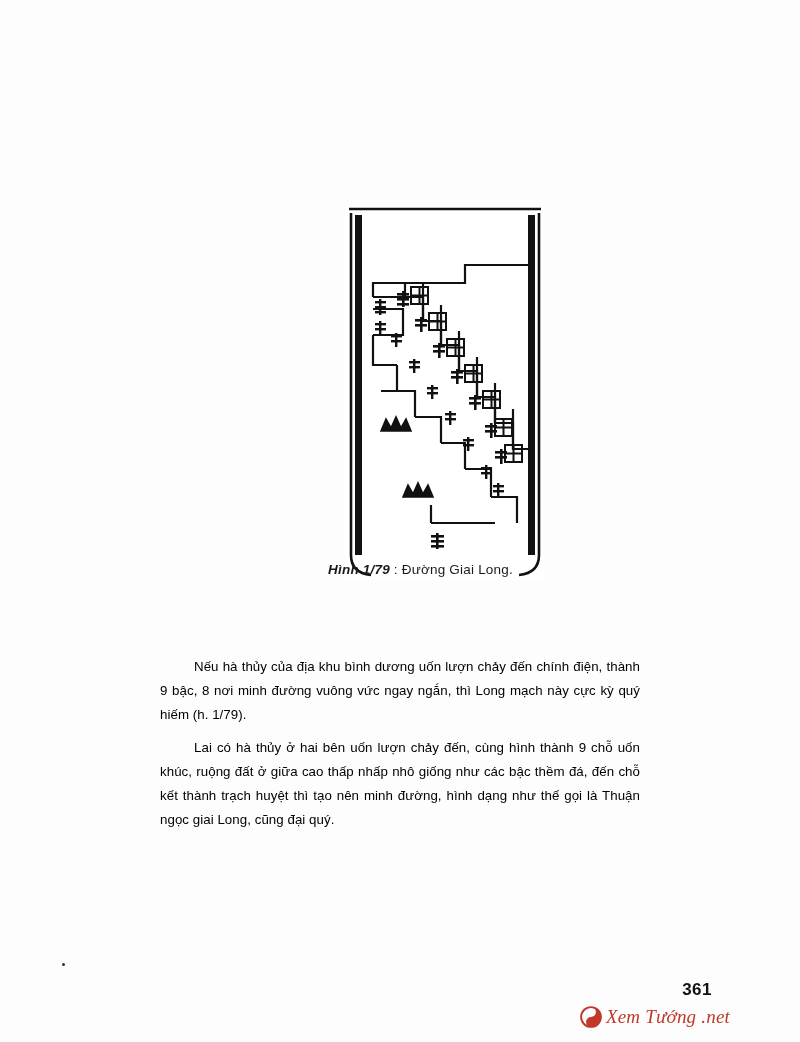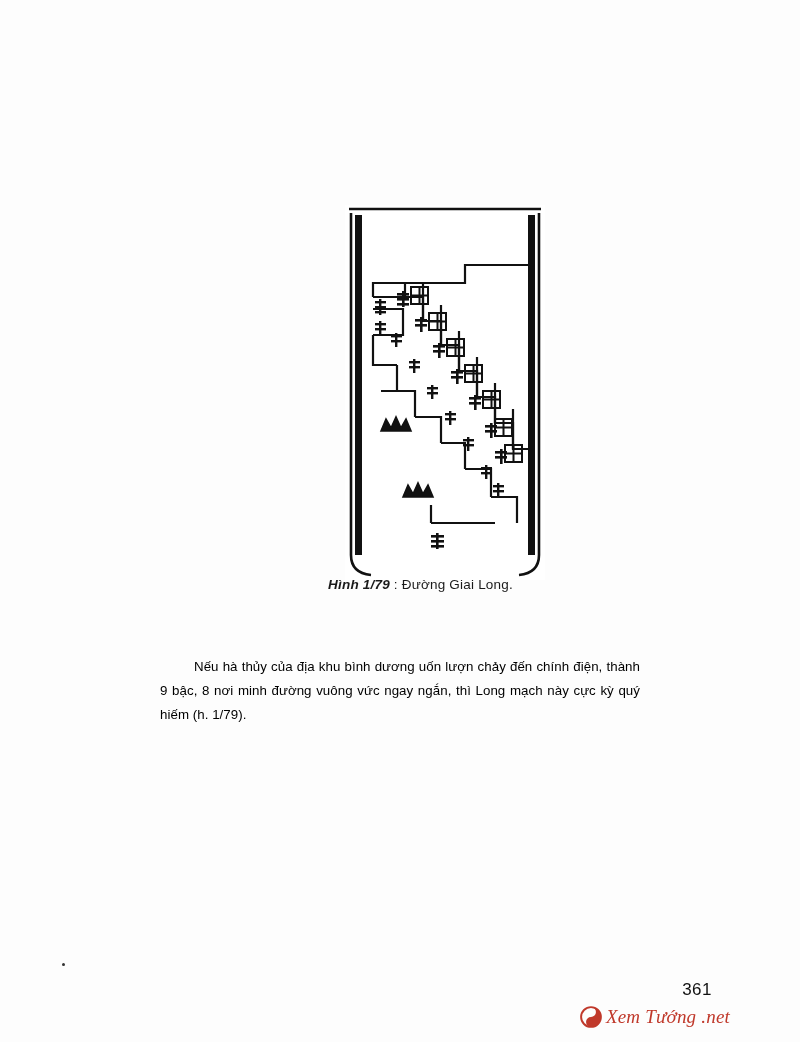--- a/index.html
+++ b/index.html
@@ -33,21 +33,21 @@
   .figure-svg {
     display: block;
     width: 200px;
     height: 375px;
   }
 
   .figure-caption {
     position: absolute;
     left: 0;
     right: 0;
-    top: 577px;
+    top: 562px;
     text-align: center;
     font-size: 13.5px;
     font-style: italic;
     letter-spacing: 0.2px;
     color: #1a1a1a;
     padding-left: 41px;
   }
   .figure-caption .cap-num {
     font-weight: bold;
     font-style: italic;
@@ -72,21 +72,21 @@
     color: #000000;
     letter-spacing: 0.05px;
   }
 
   
   .page-number {
     position: absolute;
     right: 88px;
     bottom: 42px;
     font-size: 17px;
-    font-weight: normal;
+    font-weight: bold;
     color: #111;
     letter-spacing: 0.5px;
   }
 
   .watermark {
     position: absolute;
     right: 70px;
     bottom: 14px;
     display: flex;
     align-items: flex-start;
@@ -238,20 +238,21 @@
       </g>
     </svg>
   </div>
 
   <div class="figure-caption">
     <span class="cap-num">Hình 1/79</span><span class="cap-rest"> : </span><span class="cap-rest">Đường Giai Long.</span>
   </div>
 
   <div class="body-text">
     <p class="para">Nếu hà thủy của địa khu bình dương uốn lượn chảy đến chính điện, thành 9 bậc, 8 nơi minh đường vuông vức ngay ngắn, thì Long mạch này cực kỳ quý hiếm (h. 1/79).</p>
+    <p class="para">Lai có hà thủy ở hai bên uốn lượn chảy đến, cùng hình thành 9 chỗ uốn khúc, ruộng đất ở giữa cao thấp nhấp nhô giống như các bậc thềm đá, đến chỗ kết thành trạch huyệt thì tạo nên minh đường, hình dạng như thế gọi là Thuận ngọc giai Long, cũng đại quý.</p>
   </div>
 
   <div class="dot-mark"></div>
 
   <div class="page-number">361</div>
 
   <div class="watermark">
     <svg class="wm-logo" viewBox="0 0 40 40" xmlns="http://www.w3.org/2000/svg">
       <circle cx="20" cy="20" r="18" fill="none" stroke="#c0392b" stroke-width="3.5"></circle>
       <path d="M20 2 a18 18 0 0 1 0 36 a9 9 0 0 1 0 -18 a9 9 0 0 0 0 -18 z" fill="#c0392b"></path>

